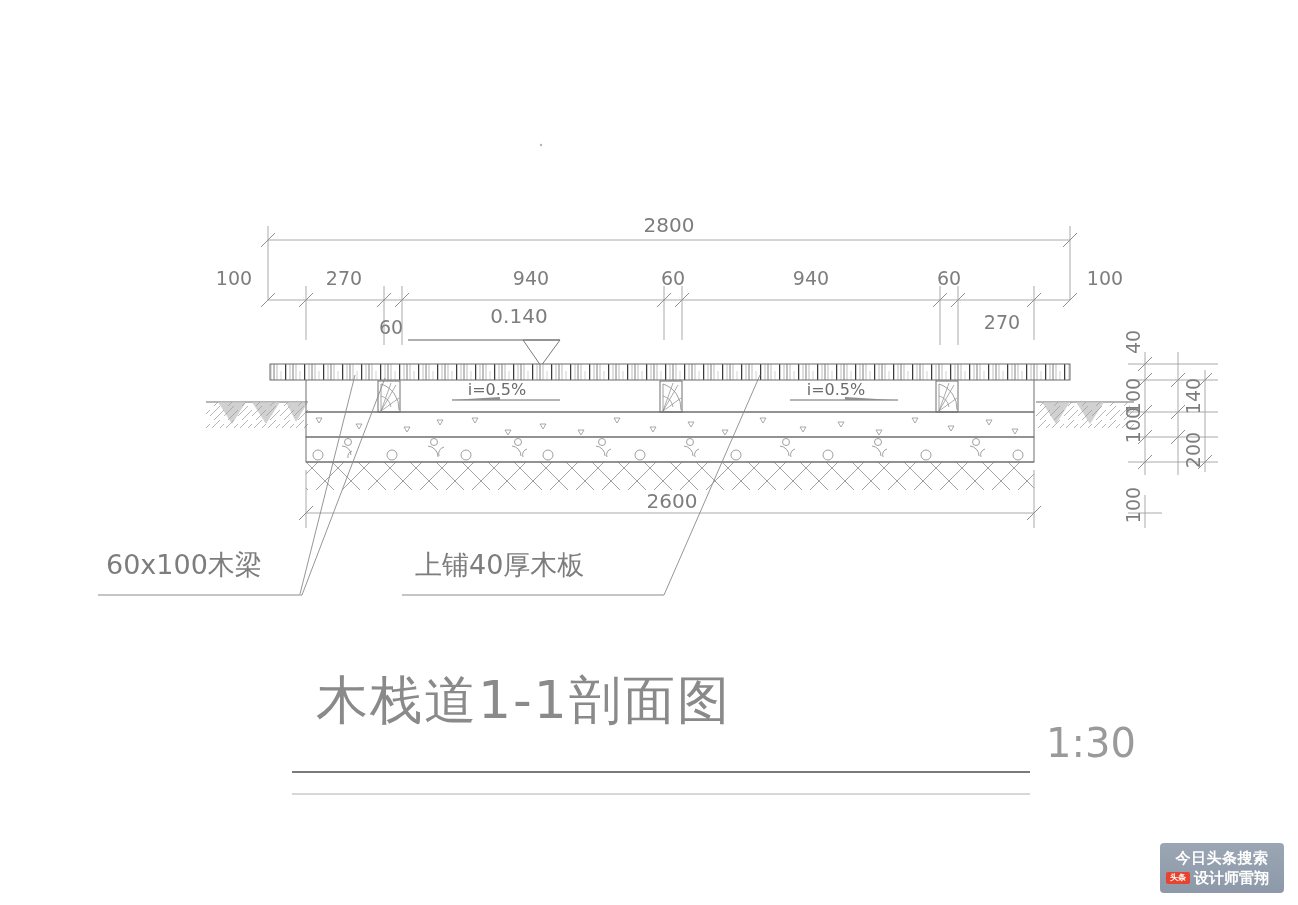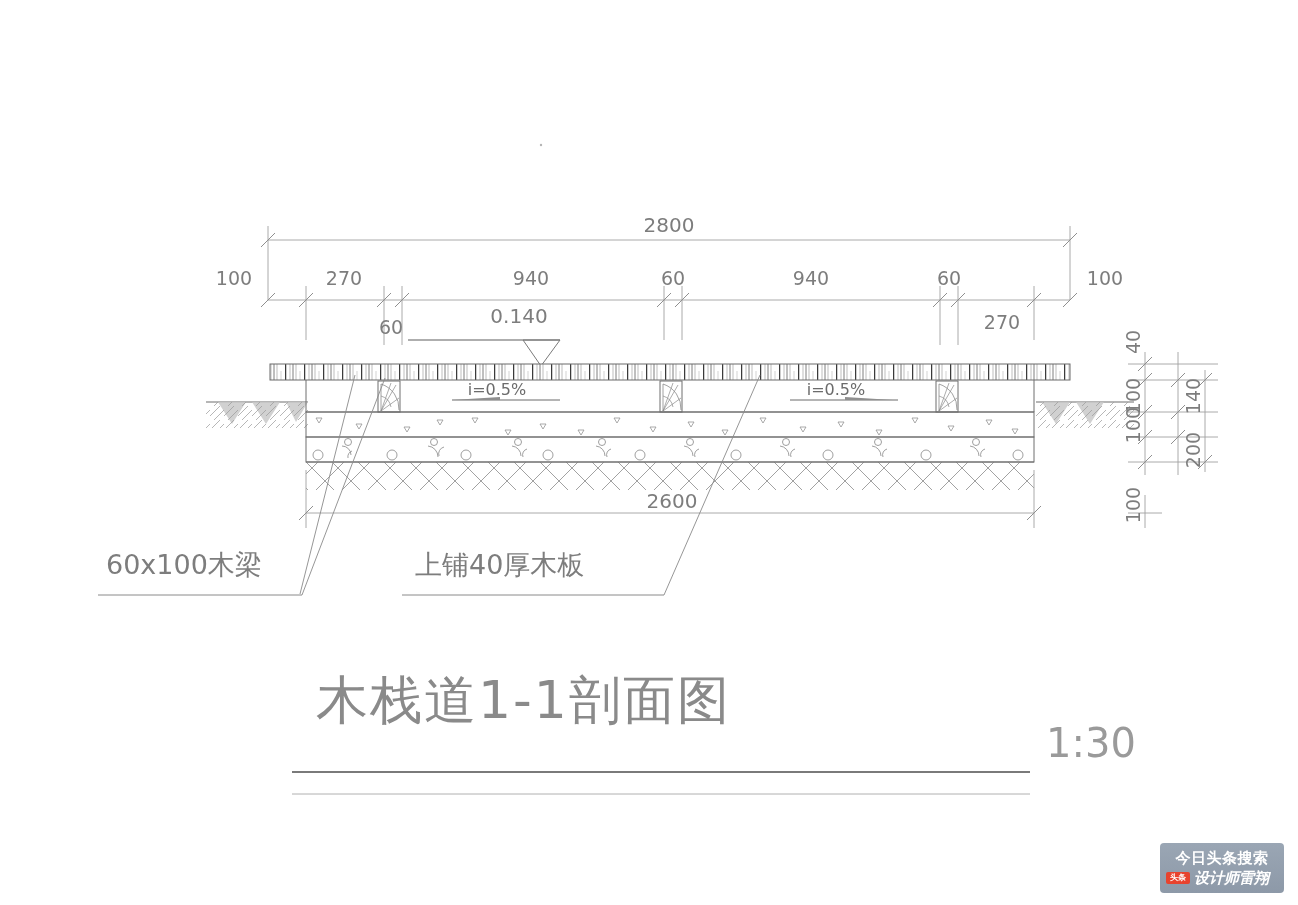--- a/index.html
+++ b/index.html
@@ -20,21 +20,21 @@
     color:#ffffff;font-size:15px;font-weight:bold;letter-spacing:.5px;
     text-align:center;line-height:17px;
     font-family:"DejaVu Sans","Liberation Sans",sans-serif;
   }
   .wm-l2{display:flex;align-items:center;gap:4px;}
   .wm-badge{
     background:#e8432e;color:#fff;font-size:8px;font-weight:bold;
     padding:2px 4px;border-radius:2px;line-height:8px;white-space:nowrap;
   }
   .wm-name{
-    color:#ffffff;font-size:15px;font-weight:bold;font-style:italic;
+    color:#ffffff;font-size:15px;font-weight:bold;
     line-height:17px;white-space:nowrap;
   }
 </style>
 </head>
 <body>
 
 <svg id="drawing" viewBox="0 0 1298 905">
   <defs>
 
     <pattern id="groundHatch" width="14" height="14" patternUnits="userSpaceOnUse" patternTransform="rotate(0)">

